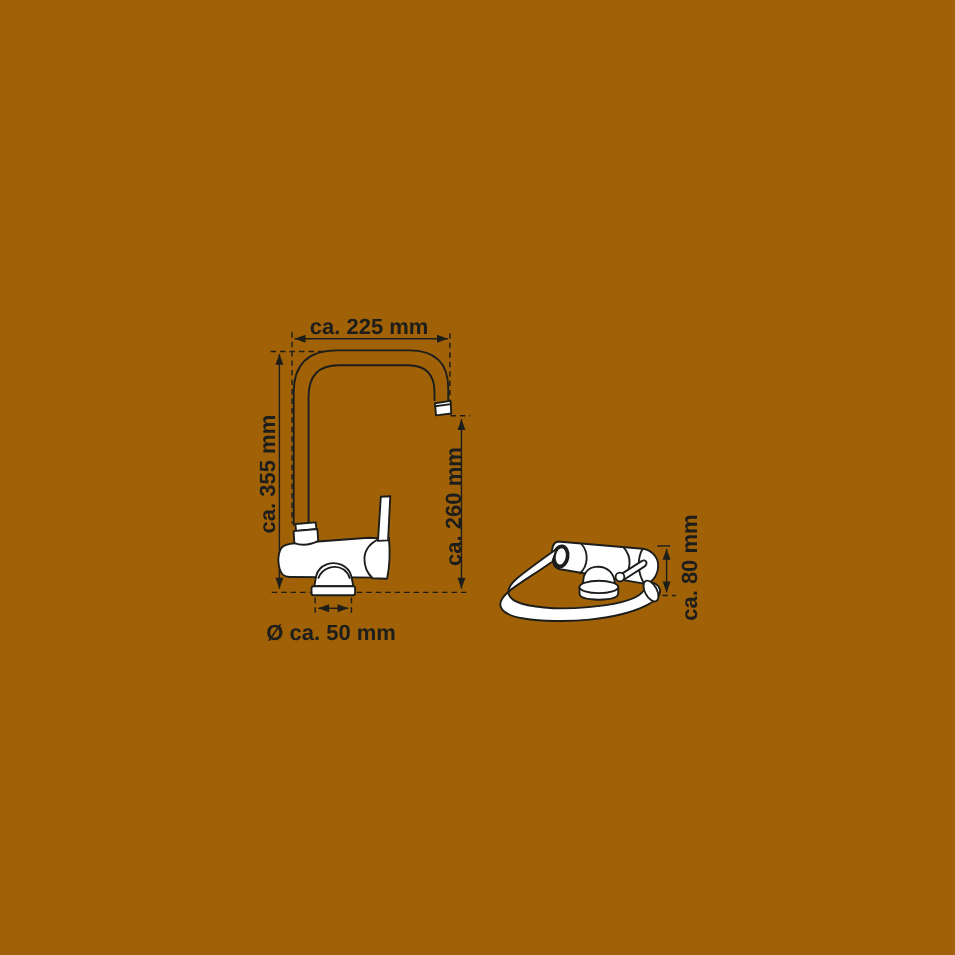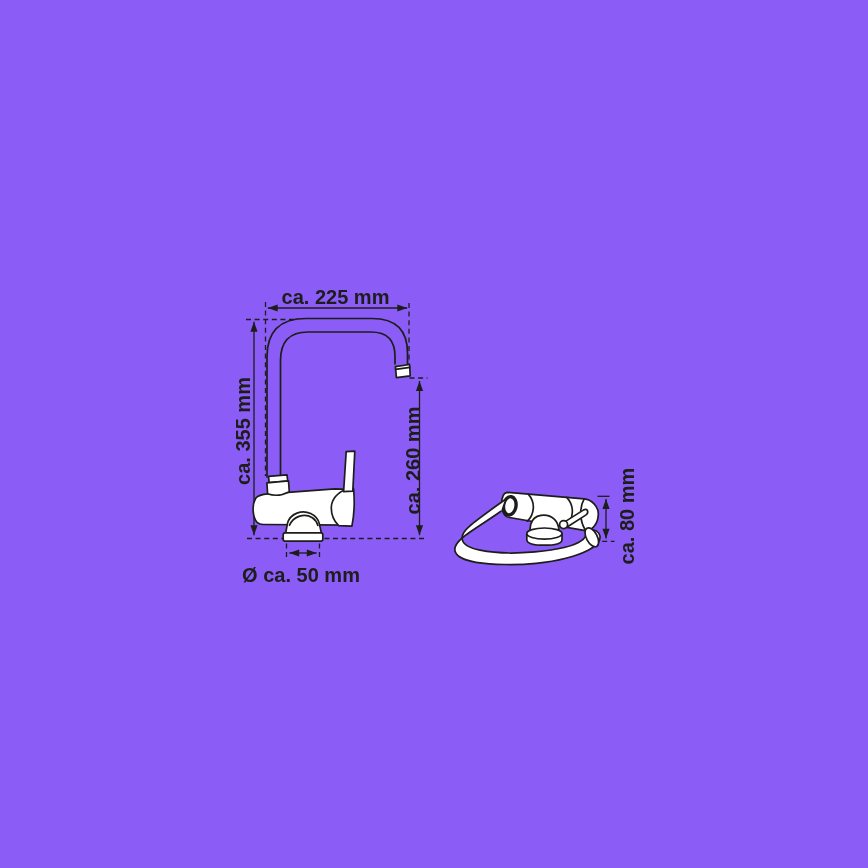--- a/index.html
+++ b/index.html
@@ -1,16 +1,16 @@
 <!DOCTYPE html>
 <html><head>
 <meta charset="utf-8">
 <style>
   html,body{margin:0;padding:0;background:#ffffff;}
-  .canvas{position:relative;width:868px;height:868px;background:#8b5cf6;overflow:hidden;}
+  .canvas{position:relative;width:868px;height:868px;background:#a16207;overflow:hidden;}
   svg{display:block;}
   .ln{fill:none;stroke:#1d1d1b;stroke-width:1.7;stroke-linecap:round;stroke-linejoin:round;}
   .wf{fill:#ffffff;stroke:#1d1d1b;stroke-width:1.7;stroke-linejoin:round;}
   .sil{fill:#ffffff;stroke:none;}
   .thick{fill:#ffffff;stroke:#1d1d1b;stroke-width:3.4;}
   .dim{fill:none;stroke:#1d1d1b;stroke-width:1.3;}
   .dsh{fill:none;stroke:#1d1d1b;stroke-width:1.3;stroke-dasharray:5 3.6;}
   .lbl{font-family:"Liberation Sans",sans-serif;font-size:20px;font-weight:600;fill:#1d1d1b;}
   .arrfill{fill:#1d1d1b;stroke:none;}
 </style>

